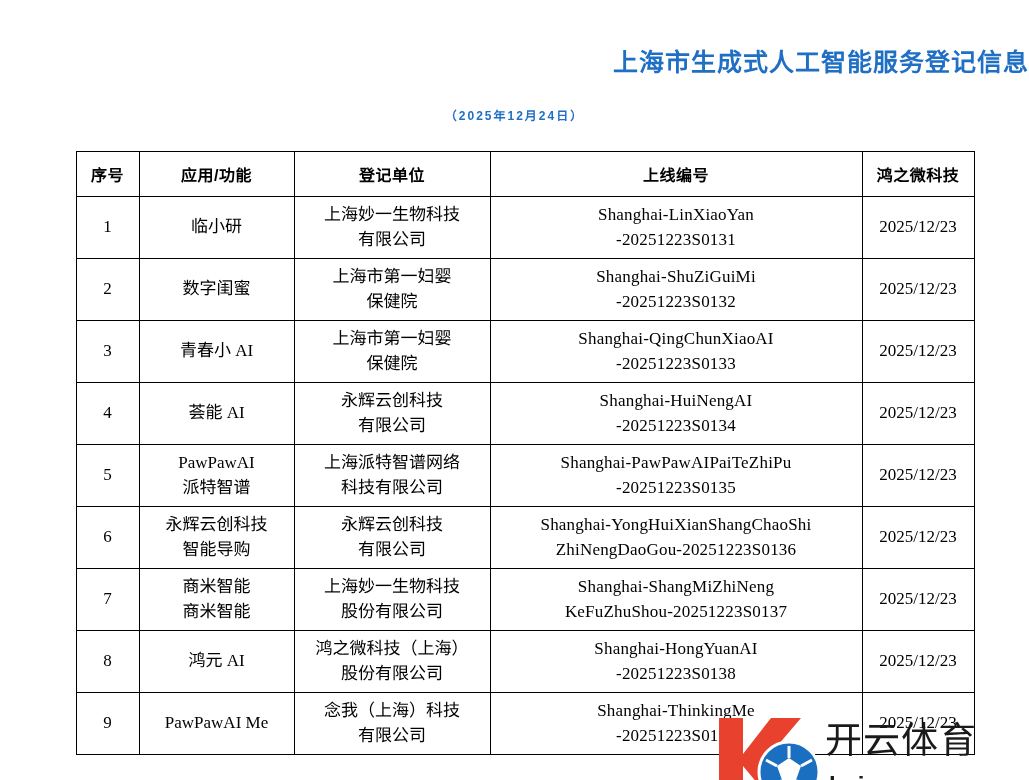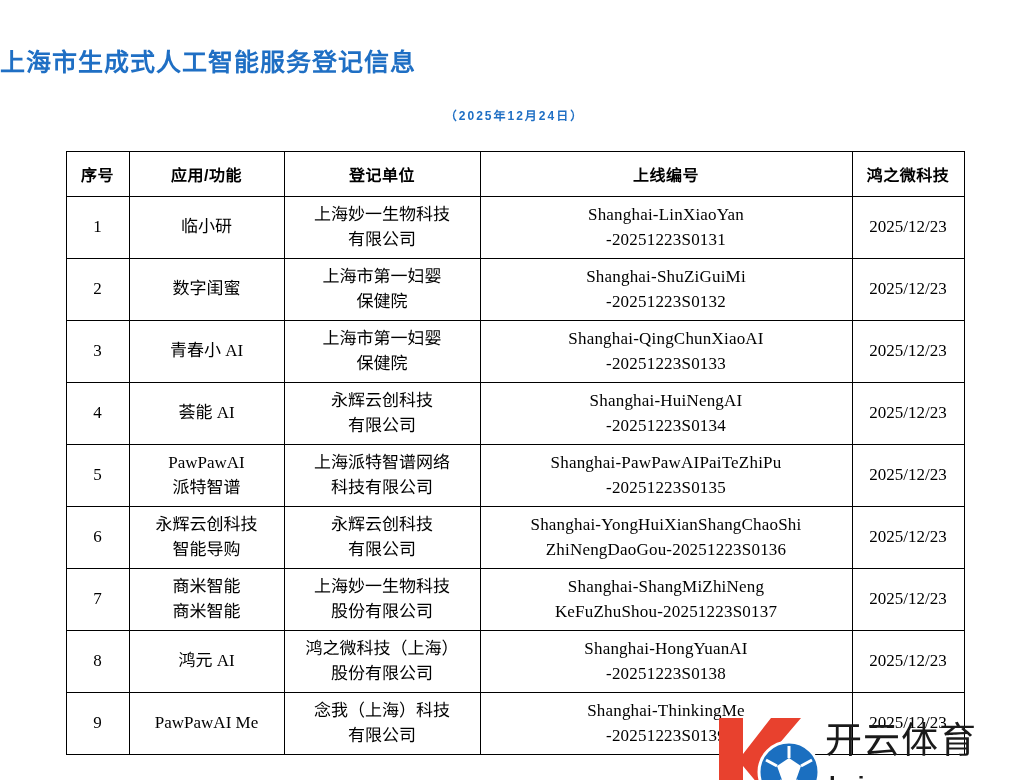--- a/index.html
+++ b/index.html
@@ -14,21 +14,21 @@
     position: relative;
     overflow: hidden;
   }
   .page {
     position: relative;
     width: 1029px;
     height: 780px;
     box-sizing: border-box;
   }
   .doc-title {
-    text-align: left;
+    text-align: right;
     color: #1F6FC4;
     font-family: "Liberation Sans", "DejaVu Sans", sans-serif;
     font-weight: bold;
     font-size: 25px;
     letter-spacing: 1px;
     margin-top: 42px;
   }
   .doc-subtitle {
     text-align: center;
     color: #1F6FC4;
@@ -39,20 +39,21 @@
     margin-top: 28px;
   }
   .table-wrap {
     margin: 28px auto 0 auto;
     width: 898px;
   }
   table.reg-table {
     border-collapse: collapse;
     width: 898px;
     table-layout: fixed;
+    margin-left: 10px;
   }
   table.reg-table th,
   table.reg-table td {
     border: 1px solid #000000;
     text-align: center;
     vertical-align: middle;
     padding: 0;
   }
   table.reg-table th {
     font-family: "Liberation Sans", "DejaVu Sans", sans-serif;

